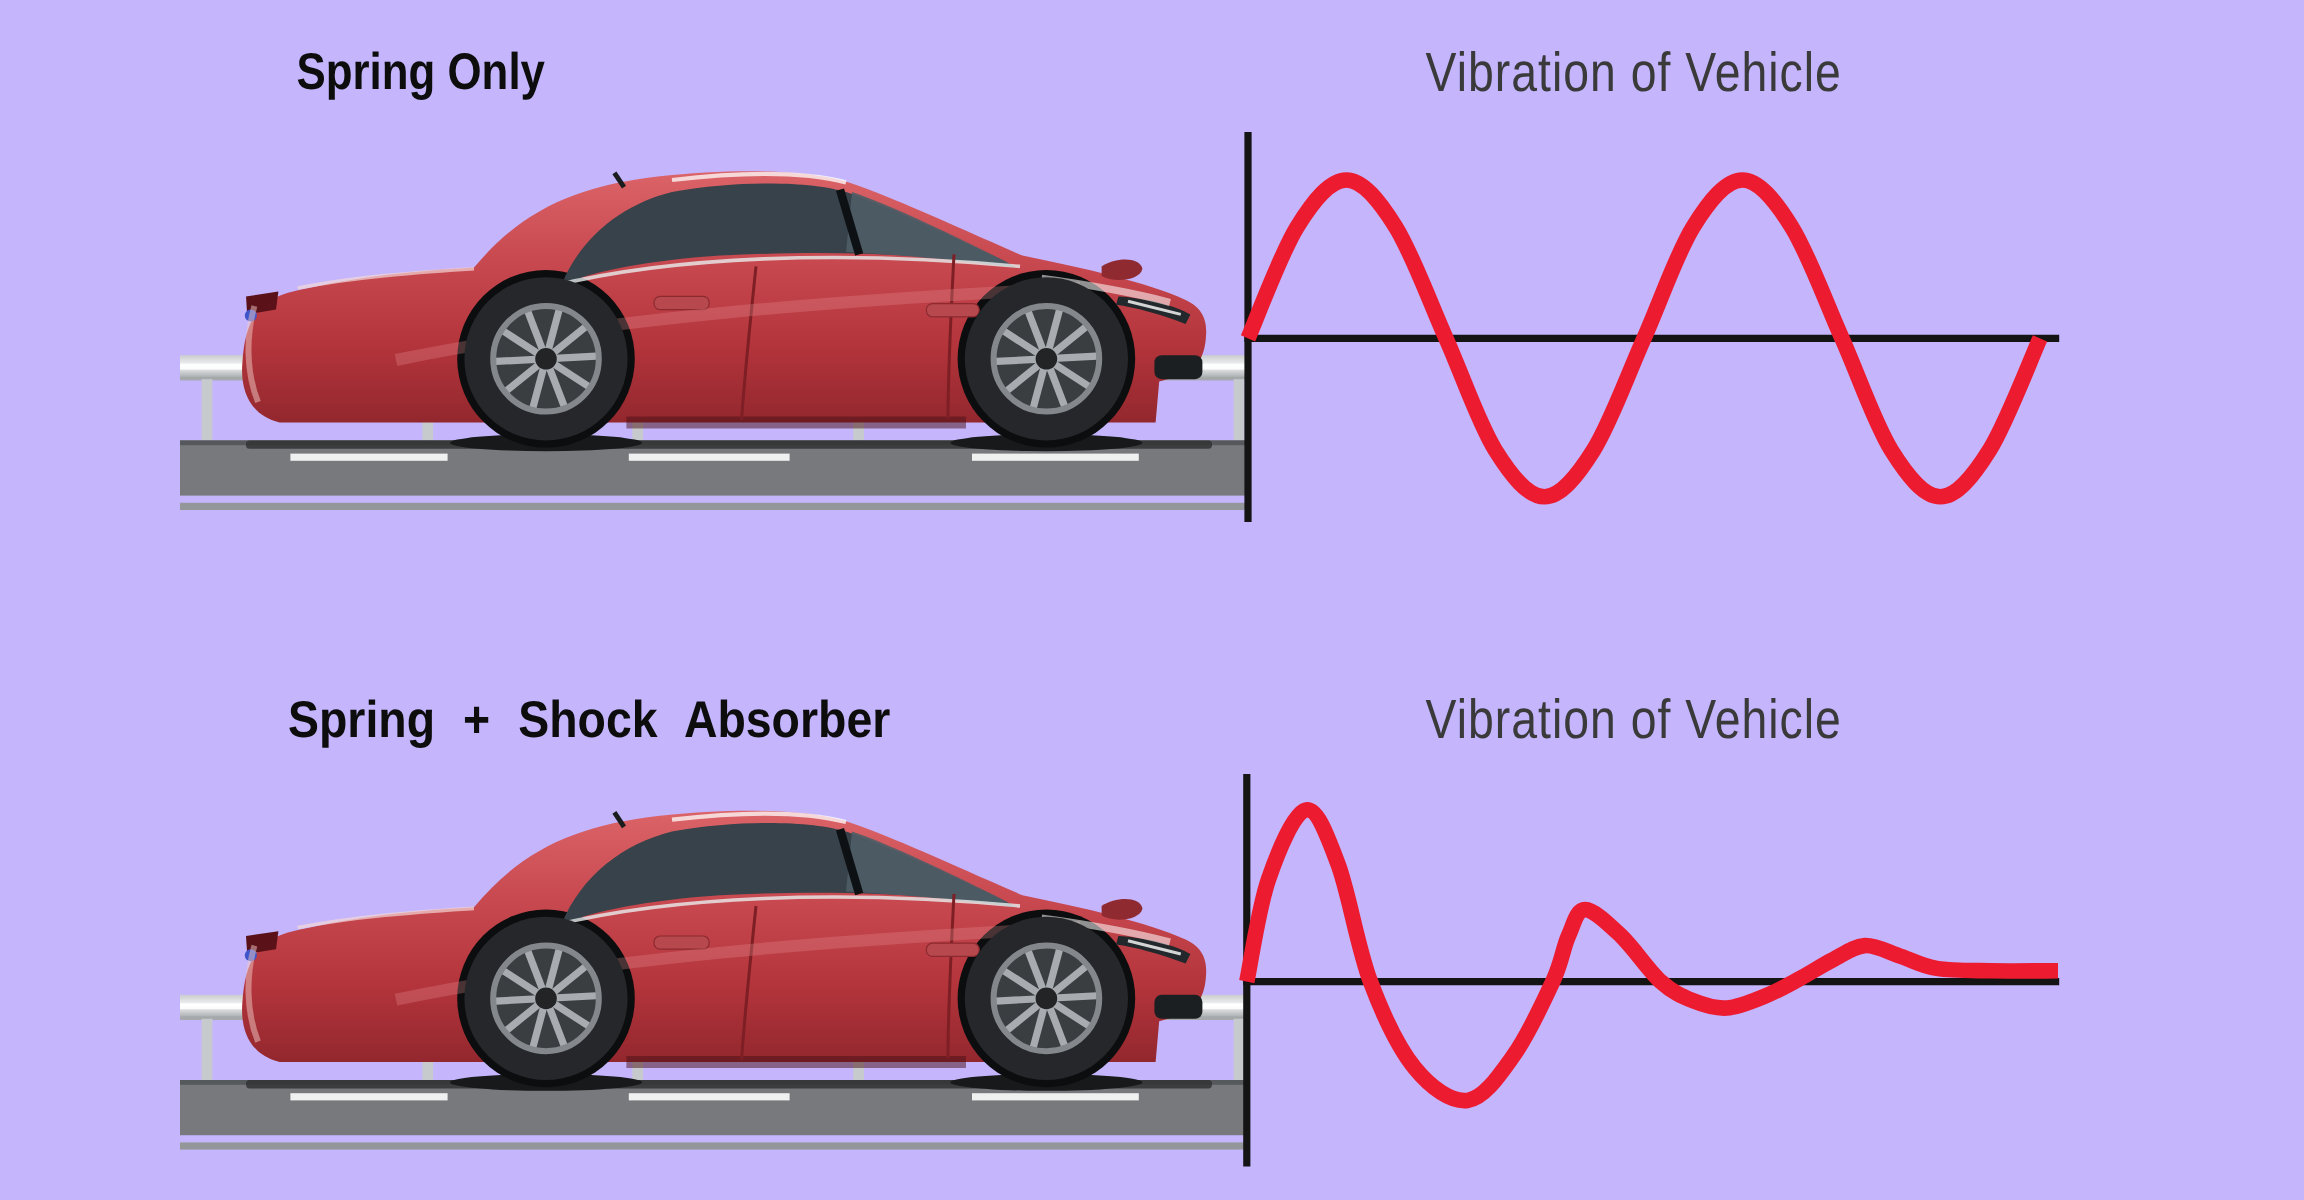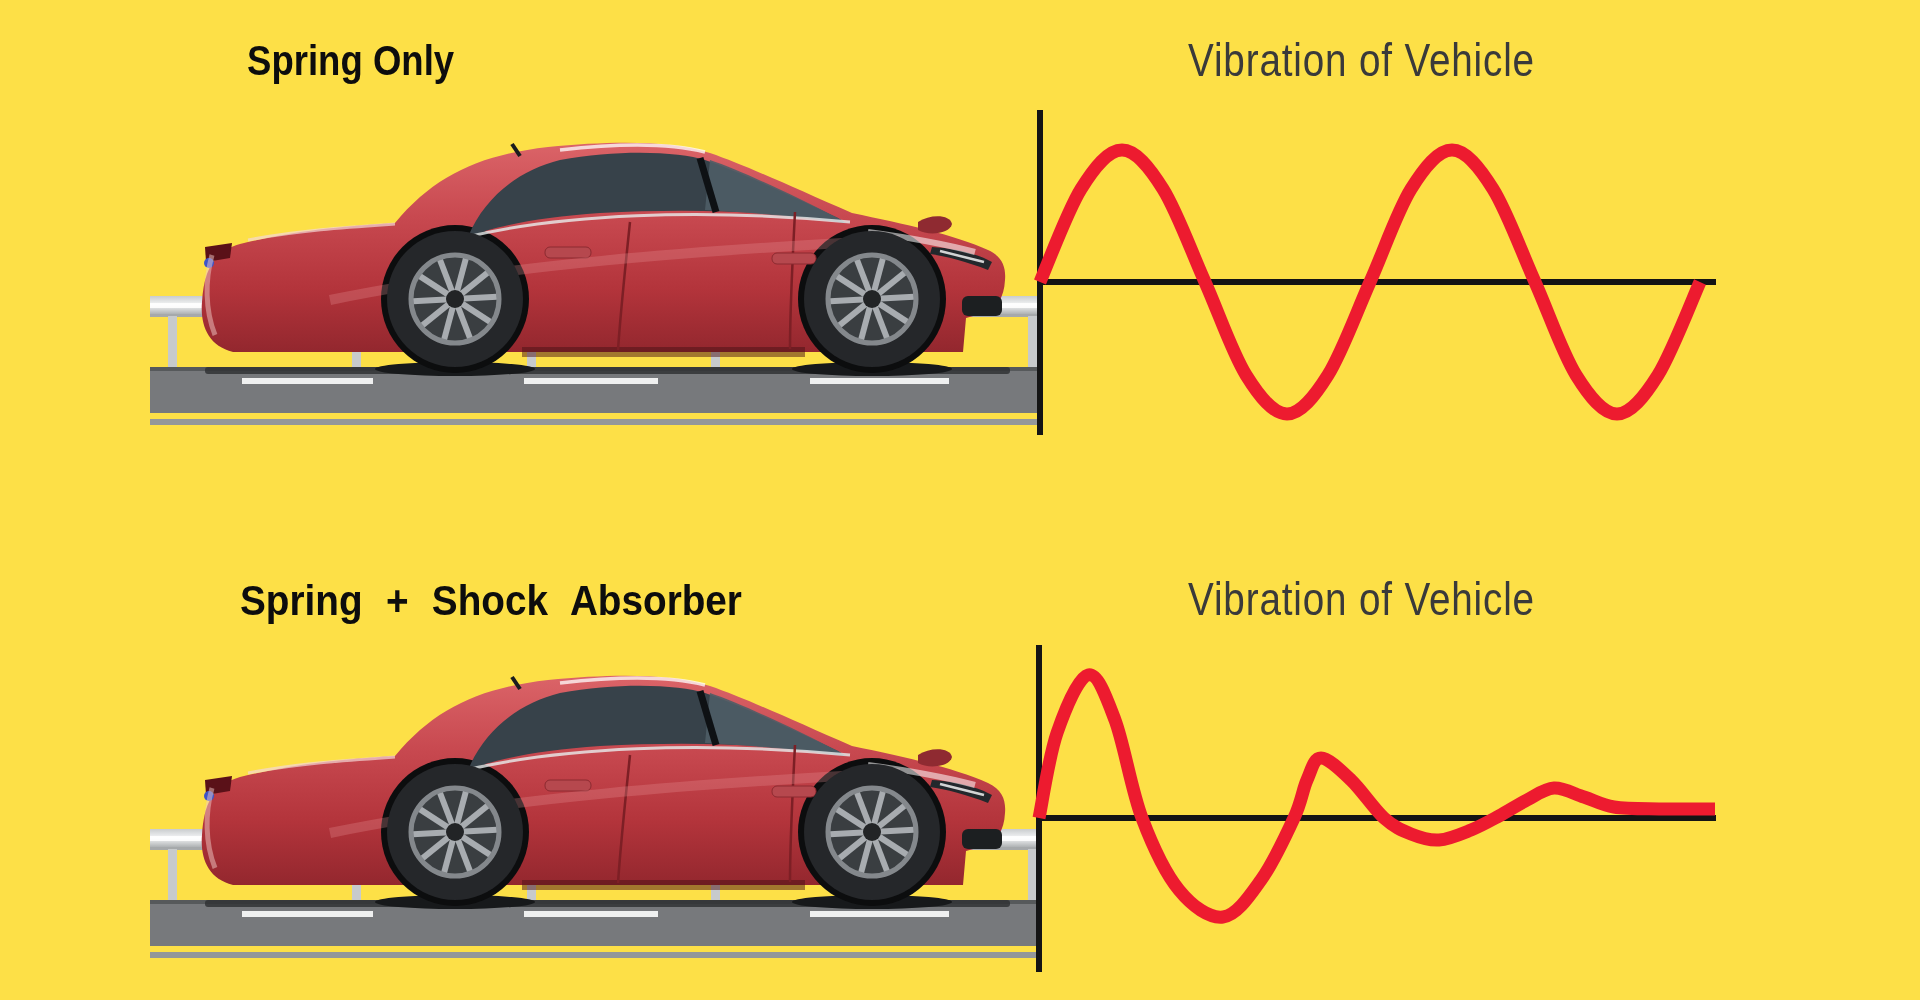--- a/index.html
+++ b/index.html
@@ -1,16 +1,16 @@
 <!DOCTYPE html>
 <html><head>
 <meta charset="utf-8">
 <style>
   html,body{margin:0;padding:0;background:#ffffff;}
-  .canvas{position:relative;width:1920px;height:1000px;background:#fde047;overflow:hidden;
+  .canvas{position:relative;width:1920px;height:1000px;background:#c4b5fd;overflow:hidden;
           font-family:"Liberation Sans",sans-serif;}
   .ptitle{position:absolute;font-weight:bold;font-size:43px;color:#0d0d0d;
           transform-origin:0 0;transform:scaleX(.85);white-space:nowrap;}
   #t-spring-shock{transform:scaleX(.9);word-spacing:14px;}
   .ctitle{position:absolute;font-weight:400;font-size:46px;color:#3a3a3a;
           transform-origin:0 0;transform:scaleX(.84);white-space:nowrap;letter-spacing:1px;}
   #t-spring-only{left:247px;top:36px;}
   #t-vib-top{left:1188px;top:33px;}
   #t-spring-shock{left:240px;top:576px;}
   #t-vib-bottom{left:1188px;top:572px;}

